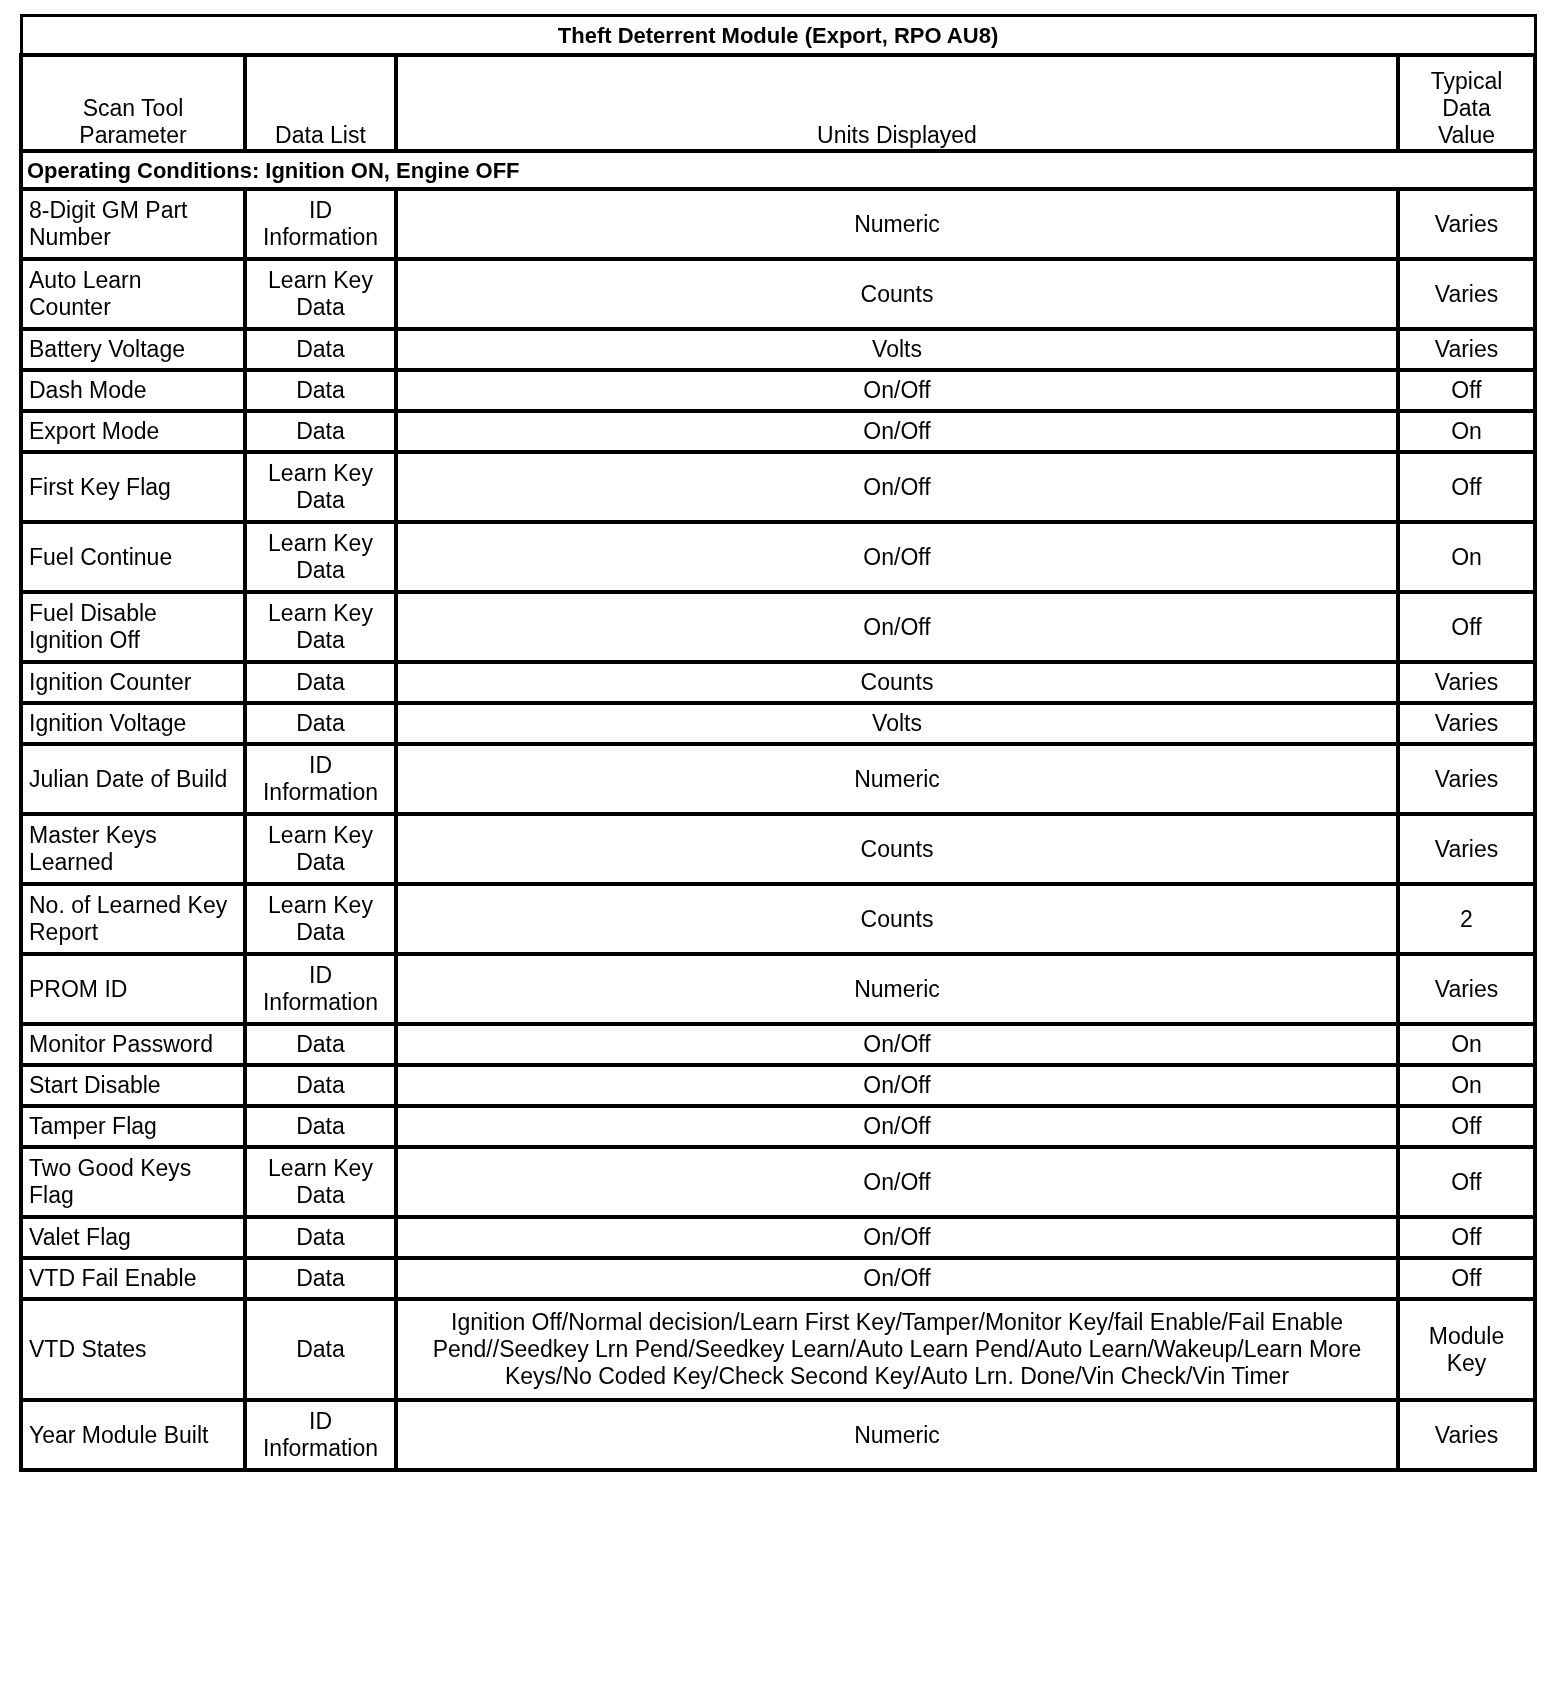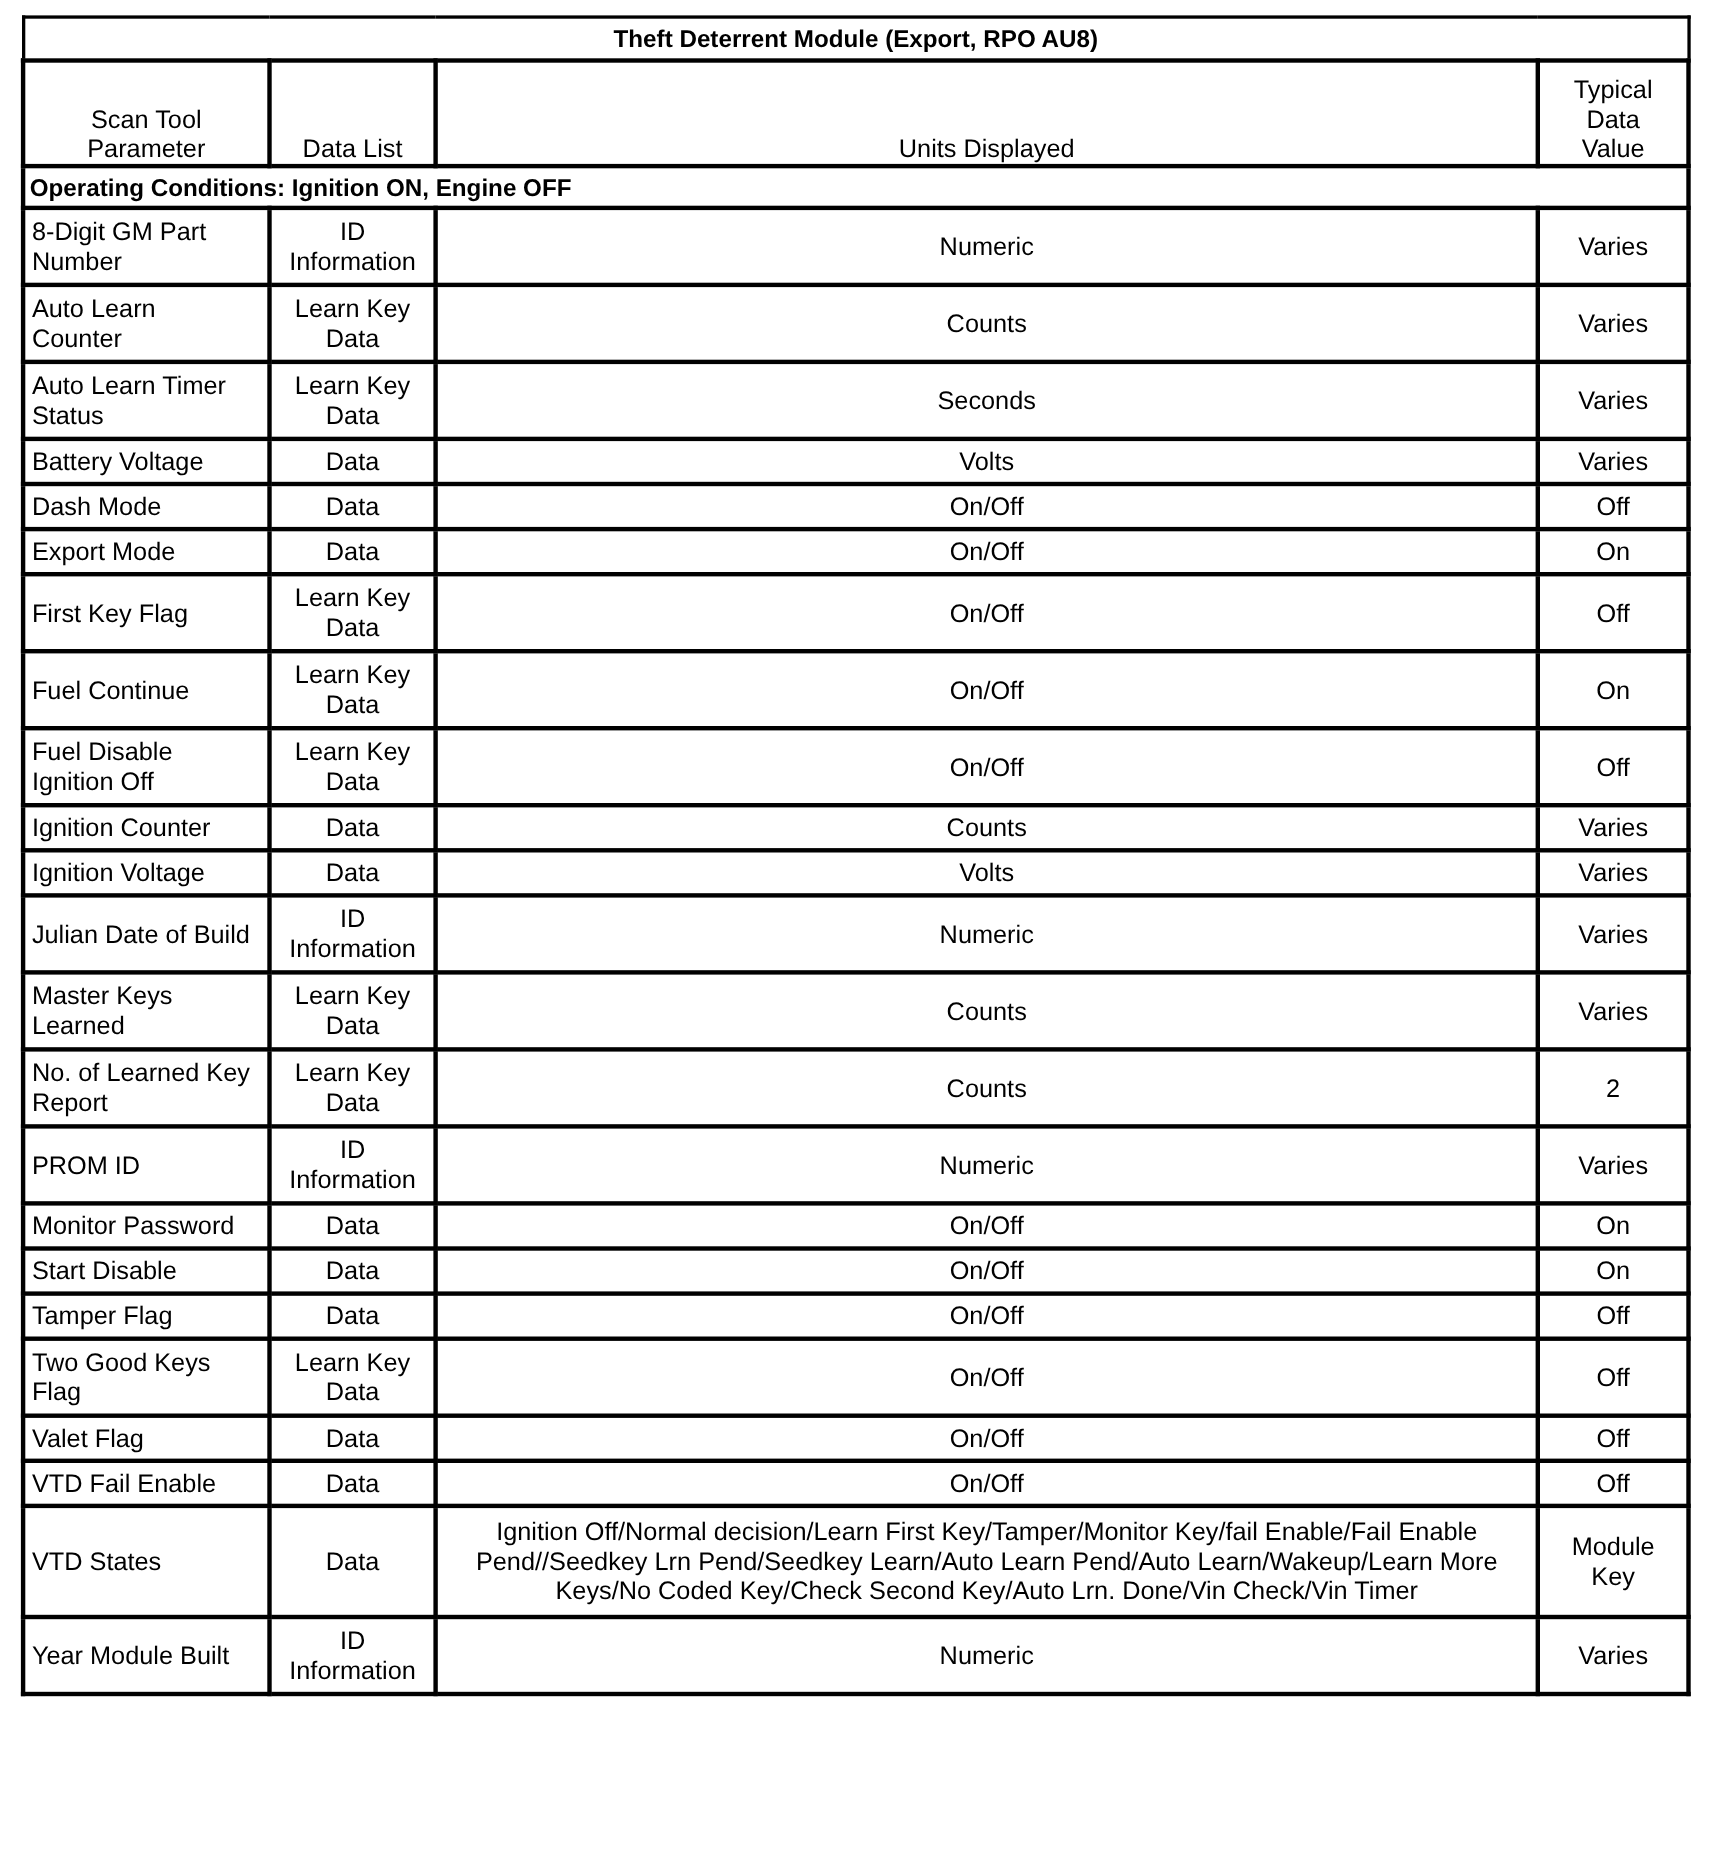--- a/index.html
+++ b/index.html
@@ -57,26 +57,20 @@
       <tr class="h2">
     <td class="param" style="padding-right: 14px;">8-Digit GM Part Number</td>
     <td class="dlist" style="padding: 0px 10px;">ID Information</td>
     <td class="units">Numeric</td>
     <td class="typ">Varies</td>
   </tr>
       <tr class="h2">
     <td class="param" style="padding-right: 14px;">Auto Learn Counter</td>
     <td class="dlist" style="padding: 0px 10px;">Learn Key Data</td>
     <td class="units">Counts</td>
-    <td class="typ">Varies</td>
-  </tr>
-      <tr class="h2">
-    <td class="param" style="padding-right: 14px;">Auto Learn Timer Status</td>
-    <td class="dlist" style="padding: 0px 10px;">Learn Key Data</td>
-    <td class="units">Seconds</td>
     <td class="typ">Varies</td>
   </tr>
       <tr class="h1">
     <td class="param" style="padding-right: 14px;">Battery Voltage</td>
     <td class="dlist">Data</td>
     <td class="units">Volts</td>
     <td class="typ">Varies</td>
   </tr>
       <tr class="h1">
     <td class="param" style="padding-right: 14px;">Dash Mode</td>

